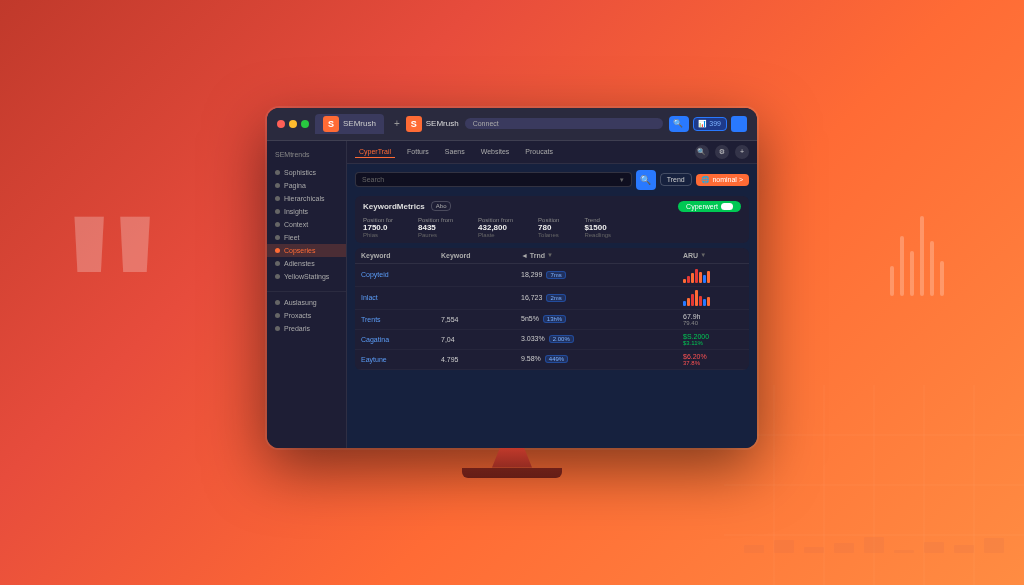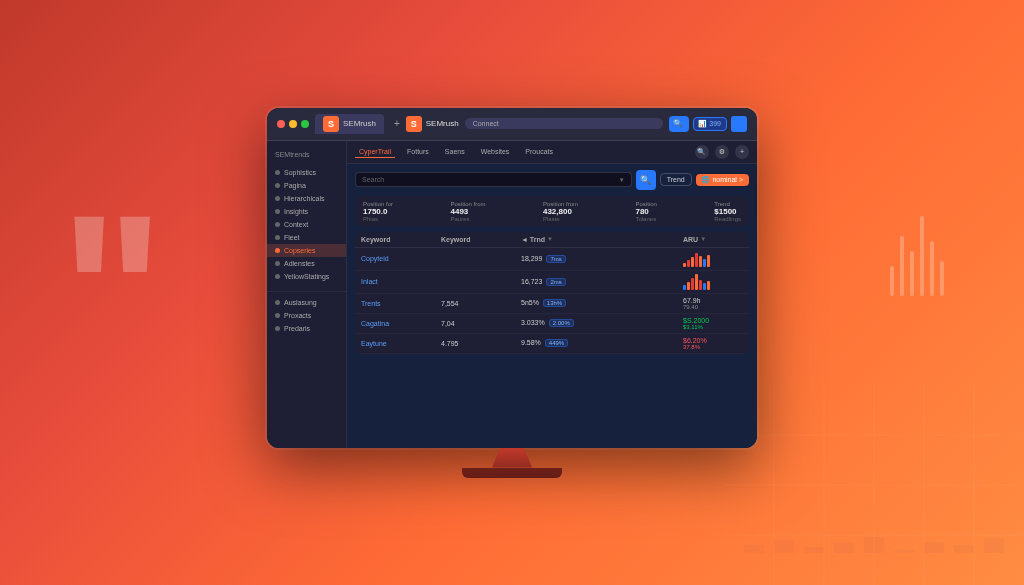--- a/index.html
+++ b/index.html
@@ -391,21 +391,20 @@
       color: white;
       cursor: pointer;
       display: flex;
       align-items: center;
       gap: 3px;
     }
 
     .metrics-values {
       display: flex;
       gap: 25px;
-      justify-content: space-between;
     }
 
     .metric-item {
       display: flex;
       flex-direction: column;
     }
 
     .metric-label {
       font-size: 6px;
       color: #888;
@@ -690,29 +689,39 @@
             <button class="search-submit">🔍</button>
             <button class="trend-btn">Trend</button>
             <button class="country-btn">
               <span>🌐</span>
               <span>nominal</span>
               <span>&gt;</span>
             </button>
           </div>
 
           <div class="metrics-bar">
+            <div class="metrics-header">
+              <div style="display:flex;align-items:center;gap:6px;">
+                <span class="metrics-title">KeywordMetrics</span>
+                <button class="abt-dropdown">Abo</button>
+              </div>
+              <button class="metrics-btn">
+                <span>Cyperwert</span>
+                <span style="width:12px;height:7px;background:white;border-radius:4px;display:inline-block;"></span>
+              </button>
+            </div>
             <div class="metrics-values">
               <div class="metric-item">
                 <span class="metric-label">Position for</span>
                 <span class="metric-value">1750.0</span>
                 <span class="metric-sub">Phias</span>
               </div>
               <div class="metric-item">
                 <span class="metric-label">Position from</span>
-                <span class="metric-value">4493</span>
+                <span class="metric-value">8435</span>
                 <span class="metric-sub">Paures</span>
               </div>
               <div class="metric-item">
                 <span class="metric-label">Position from</span>
                 <span class="metric-value">432,800</span>
                 <span class="metric-sub">Plaste</span>
               </div>
               <div class="metric-item">
                 <span class="metric-label">Position</span>
                 <span class="metric-value">780</span>

